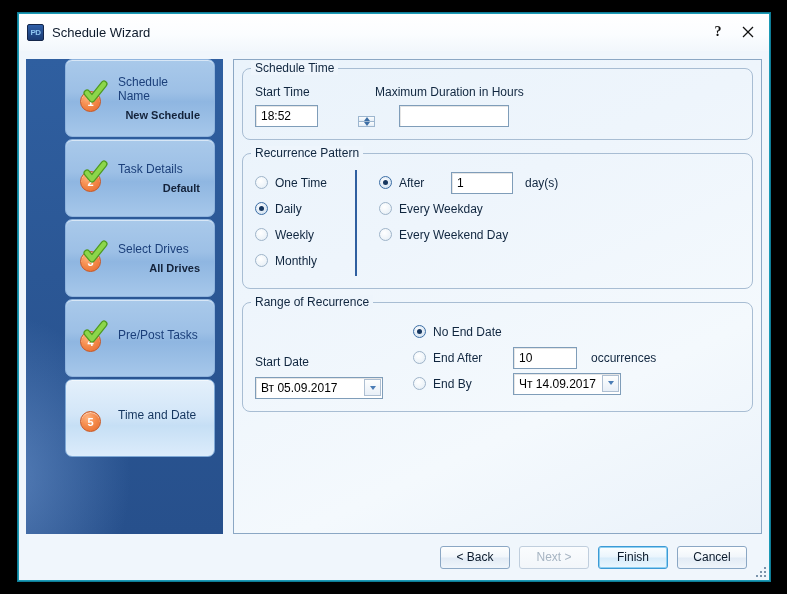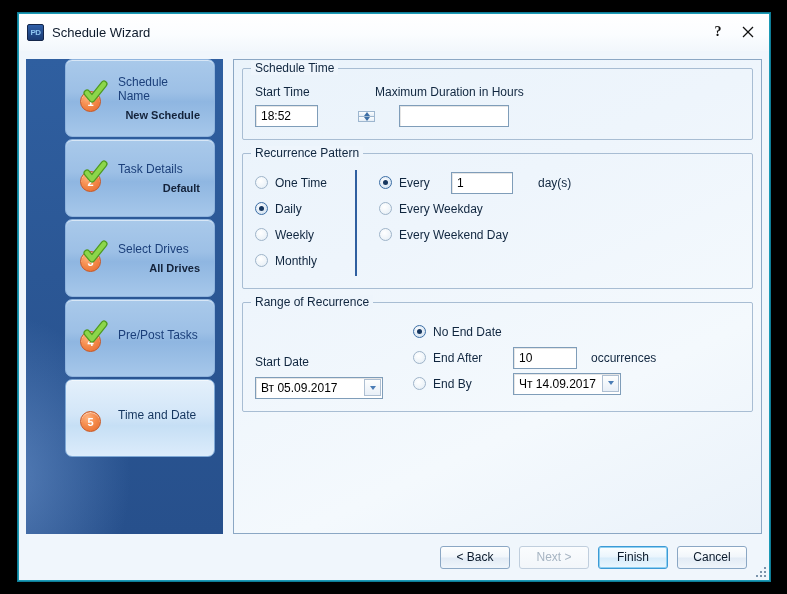--- a/index.html
+++ b/index.html
@@ -130,21 +130,21 @@
     background: linear-gradient(155deg,#eaf3fb 0%,#eef5fc 35%,#f4f9fd 70%,#eaf2fa 100%);
     padding: 8px;
     position: relative;
     overflow: hidden;
   }
 
   
   .group {
     position: relative;
     border: 1px solid #a8bdd3;
-    border-radius: 2px;
+    border-radius: 8px;
     margin-bottom: 13px;
     padding: 16px 12px 12px 12px;
     background: transparent;
   }
   .group > .group-label {
     position: absolute;
     top: -8px; left: 8px;
     background: #eef5fc;
     padding: 0 4px;
     font-size: 12px; color: #10263f;
@@ -158,21 +158,21 @@
     border: 1px solid #7f9db9;
     background: #ffffff;
     height: 22px;
     font-size: 12px;
     font-family: "Liberation Sans", sans-serif;
     color: #000;
     padding: 0 5px;
     outline: none;
     box-shadow: inset 1px 1px 0 rgba(0,0,0,0.10);
   }
-  .spin-wrap { display: inline-flex; align-items: center; gap: 39px; }
+  .spin-wrap { display: inline-flex; align-items: flex-end; gap: 39px; }
   .spin-btns {
     width: 17px;
     display: flex; flex-direction: column;
     margin-left: 1px;
   }
   .spin-btn {
     flex: 1 1 50%;
     border: 1px solid #9db6cf;
     background: linear-gradient(180deg,#fbfdfe 0%,#e4edf6 100%);
     display: flex; align-items: center; justify-content: center;
@@ -395,23 +395,23 @@
               <div class="radio"></div>
               <div class="radio-label">Monthly</div>
             </div>
           </div>
 
           <div class="vdiv"></div>
 
           <div style="flex:1 1 auto; padding-top:2px;">
             <div class="radio-line">
               <div class="radio on"></div>
-              <div class="radio-label" style="width:48px;">Every</div>
+              <div class="radio-label" style="width:48px;">After</div>
               <input class="txt" style="width: 62px; margin-left: 4px;" value="1">
-              <div class="lbl" style="margin-left:25px;">day(s)</div>
+              <div class="lbl" style="margin-left:12px;">day(s)</div>
             </div>
             <div class="radio-line">
               <div class="radio"></div>
               <div class="radio-label">Every Weekday</div>
             </div>
             <div class="radio-line">
               <div class="radio"></div>
               <div class="radio-label">Every Weekend Day</div>
             </div>
           </div>

